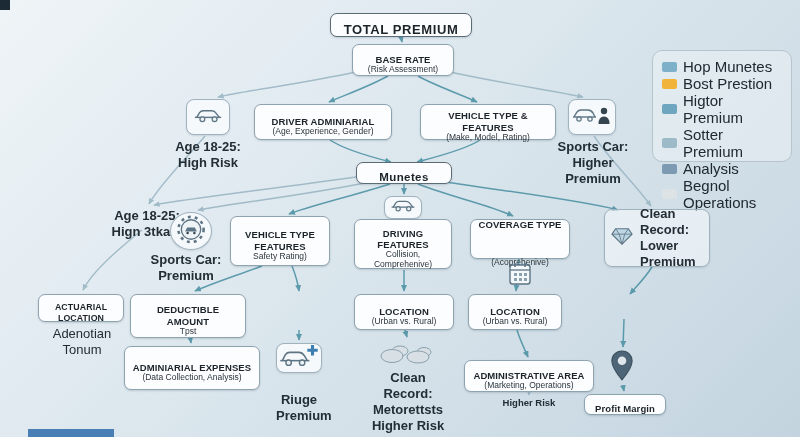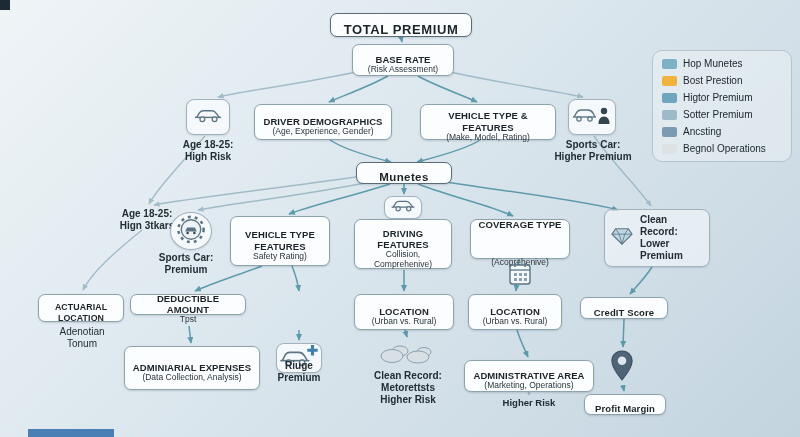--- a/index.html
+++ b/index.html
@@ -8,32 +8,32 @@
            background:linear-gradient(135deg,#eff4f7 0%, #e0eaf0 35%, #cfdde6 75%, #c3d4df 100%); }
   svg.wires { position:absolute; left:0; top:0; width:800px; height:437px; z-index:1; }
   .node { position:absolute; z-index:2; background:#fcfdfe; border:1px solid #8ea3b0; border-radius:7px;
           display:flex; flex-direction:column; justify-content:center; align-items:center; text-align:center;
           color:#1b2329; box-shadow:0 1px 2px rgba(40,60,75,.18); padding:2px 4px; }
   .t { font-weight:bold; font-size:9.5px; line-height:1.18; white-space:pre-line; letter-spacing:.1px;margin-top:9px; }
   .s { font-size:8.5px; line-height:1.15; white-space:pre-line; color:#2a343b; }
   .big { font-size:13px; letter-spacing:.6px; }
   .mid { font-size:11.5px; letter-spacing:.4px; }
   .strong { border:1.4px solid #5c6c77; }
-  .lbl { position:absolute; z-index:2; font-size:10px; font-weight:bold; color:#222d34; text-align:center;
+  .lbl { position:absolute; z-index:2; font-size:13px; font-weight:bold; color:#222d34; text-align:center;
          white-space:pre-line; line-height:1.22; }
   .iconbox { position:absolute; z-index:2; background:#f6f9fb; border:1px solid #9fb2be; border-radius:8px;
              display:flex; align-items:center; justify-content:center; box-shadow:0 1px 2px rgba(40,60,75,.14); }
   .ghost { background:rgba(250,252,253,.55); }
   .legend { position:absolute; z-index:2; left:652px; top:50px; width:140px; height:112px;
             border:1px solid #b6c4cd; border-radius:10px; padding:7px 9px;
             display:flex; flex-direction:column; justify-content:space-between;
             background:rgba(250,252,253,.35); }
   .lrow { display:flex; align-items:center; gap:6px; }
   .sw { width:15px; height:10px; border-radius:2px; flex:0 0 auto; }
-  .ltxt { font-size:10px; color:#20292f; }
+  .ltxt { font-size:15px; color:#20292f; }
   .corner-mark { position:absolute; z-index:3; left:0; top:0; width:10px; height:10px; background:#1c2a36; }
   .bottom-bar { position:absolute; z-index:3; left:28px; top:429px; width:86px; height:8px; background:#4a7fb5; }
 </style>
 </head>
 <body>
 
 <div id="stage">
 
   <div class="corner-mark"></div>
   <div class="bottom-bar"></div>
@@ -97,21 +97,21 @@
         <path d="M2 11 H30" stroke="#5d7484" stroke-width="1.5"></path>
         <circle cx="10" cy="13" r="2.6" fill="#edf2f5" stroke="#5d7484" stroke-width="1.3"></circle>
         <circle cx="23" cy="13" r="2.6" fill="#edf2f5" stroke="#5d7484" stroke-width="1.3"></circle>
       </svg>
     </span>
   </div>
   <div class="lbl" style="left:174px; top:139px; width:68px;">Age 18-25:
 High Risk</div>
 
   <div class="node" style="left:254px; top:104px; width:138px; height:36px;">
-    <span class="t">DRIVER DEMOGRAPHICS</span>
+    <span class="t">DRIVER ADMINIARIAL</span>
     <span class="s">(Age, Experience, Gender)</span>
   </div>
 
   <div class="node" style="left:420px; top:104px; width:136px; height:36px;">
     <span class="t">VEHICLE TYPE &amp; FEATURES</span>
     <span class="s">(Make, Model, Rating)</span>
   </div>
 
   <div class="iconbox" style="left:568px; top:99px; width:48px; height:36px;">
     <span>
@@ -140,21 +140,21 @@
     <div class="lrow">
       <span class="sw" style="background-color: rgb(111, 166, 191);"></span>
       <span class="ltxt">Higtor Premium</span>
     </div>
     <div class="lrow">
       <span class="sw" style="background-color: rgb(157, 186, 201);"></span>
       <span class="ltxt">Sotter Premium</span>
     </div>
     <div class="lrow">
       <span class="sw" style="background-color: rgb(124, 155, 179);"></span>
-      <span class="ltxt">Ancsting</span>
+      <span class="ltxt">Analysis</span>
     </div>
     <div class="lrow">
       <span class="sw" style="background-color: rgb(221, 226, 229);"></span>
       <span class="ltxt">Begnol Operations</span>
     </div>
   </div>
 
   <div class="node strong" style="left:356px; top:162px; width:96px; height:22px;">
     <span class="t mid">Munetes</span>
   </div>
@@ -232,57 +232,54 @@
 Premium</span>
   </div>
 
   <div class="node" style="left:38px; top:294px; width:86px; height:28px;">
     <span class="t" style="font-size:8.8px;">ACTUARIAL
 LOCATION</span>
   </div>
   <div class="lbl" style="left:50px; top:326px; width:64px; font-weight:normal;">Adenotian
 Tonum</div>
 
-  <div class="node" style="left:130px; top:294px; width:116px; height:21px;">
+  <div class="node" style="left:130px; top:294px; width:116px; height:44px;">
     <span class="t">DEDUCTIBLE AMOUNT</span>
     <span class="s">Tpst</span>
   </div>
 
 
   <div class="node" style="left:354px; top:294px; width:100px; height:36px;">
     <span class="t">LOCATION</span>
     <span class="s">(Urban vs. Rural)</span>
   </div>
 
   <div class="node" style="left:468px; top:294px; width:94px; height:36px;">
     <span class="t">LOCATION</span>
     <span class="s">(Urban vs. Rural)</span>
   </div>
 
-  <div class="node" style="left:580px; top:297px; width:88px; height:22px;">
-    <span class="t">CredIT Score</span>
-  </div>
 
   <div class="node" style="left:124px; top:346px; width:136px; height:44px;">
     <span class="t">ADMINIARIAL EXPENSES</span>
     <span class="s">(Data Collection, Analysis)</span>
   </div>
 
   <div class="iconbox" style="left:276px; top:343px; width:46px; height:30px;">
     <span>
       <svg viewBox="0 0 40 26" width="42" height="27">
         <path d="M4 17 L7 11 Q8.5 9 11 9 H20 Q23 9 25 12 L28 17" fill="none" stroke="#5d7484" stroke-width="1.5"></path>
         <path d="M2 17 H30" stroke="#5d7484" stroke-width="1.5"></path>
         <circle cx="10" cy="19" r="2.6" fill="#edf2f5" stroke="#5d7484" stroke-width="1.3"></circle>
         <circle cx="23" cy="19" r="2.6" fill="#edf2f5" stroke="#5d7484" stroke-width="1.3"></circle>
         <path d="M33 2 V12 M28 7 H38" stroke="#3e7fb2" stroke-width="3"></path>
       </svg>
     </span>
   </div>
-  <div class="lbl" style="left:276px; top:360px; width:46px;">Riuge
+  <div class="lbl" style="left:276px; top:392px; width:46px;">Riuge
 Premium</div>
 
   <span style="position:absolute; left:378px; top:340px; z-index:2;">
     <svg viewBox="0 0 56 26" width="56" height="26">
       <g fill="#d8e0e5" stroke="#8aa0ad" stroke-width="1">
         <ellipse cx="22" cy="11" rx="8" ry="5"></ellipse>
         <ellipse cx="14" cy="16" rx="11" ry="6.5"></ellipse>
         <ellipse cx="46" cy="12" rx="7" ry="4.5"></ellipse>
         <ellipse cx="40" cy="17" rx="11" ry="6"></ellipse>
       </g>

